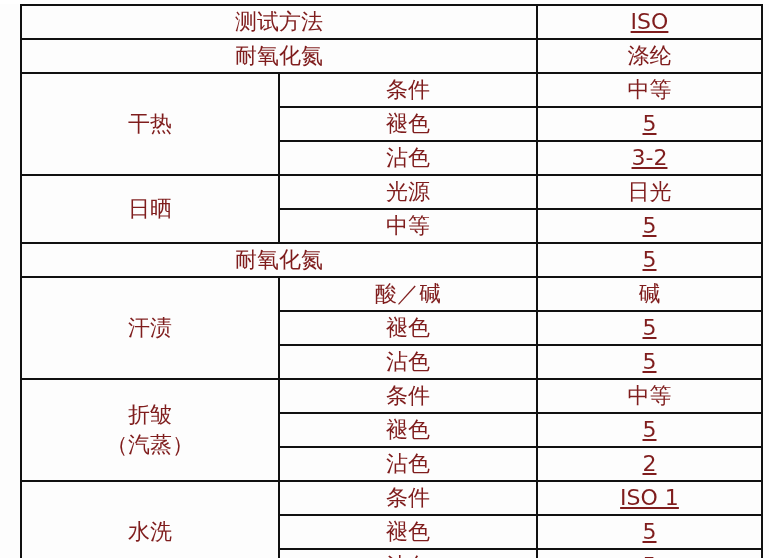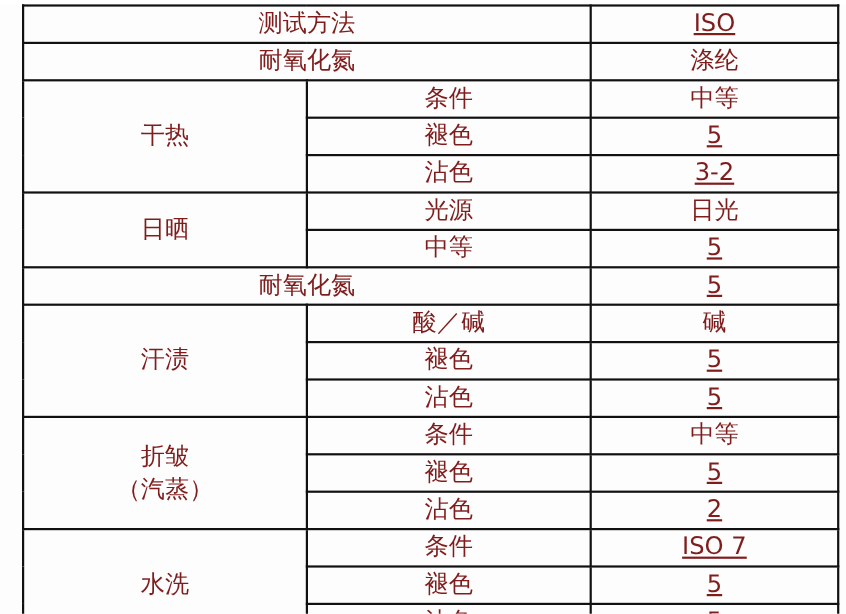--- a/index.html
+++ b/index.html
@@ -125,21 +125,21 @@
         <td class="col-value cell-row value-num">5</td>
       </tr>
       <tr>
         <td class="col-sub cell-row">沾色</td>
         <td class="col-value cell-row value-num">2</td>
       </tr>
 
       <tr>
         <td class="col-label group-label cell-row" rowspan="3">水洗</td>
         <td class="col-sub cell-row">条件</td>
-        <td class="col-value cell-row value-num">ISO 7</td>
+        <td class="col-value cell-row value-num">ISO 1</td>
       </tr>
       <tr>
         <td class="col-sub cell-row">褪色</td>
         <td class="col-value cell-row value-num">5</td>
       </tr>
       <tr>
         <td class="col-sub cell-row">沾色</td>
         <td class="col-value cell-row value-num">5</td>
       </tr>
 

